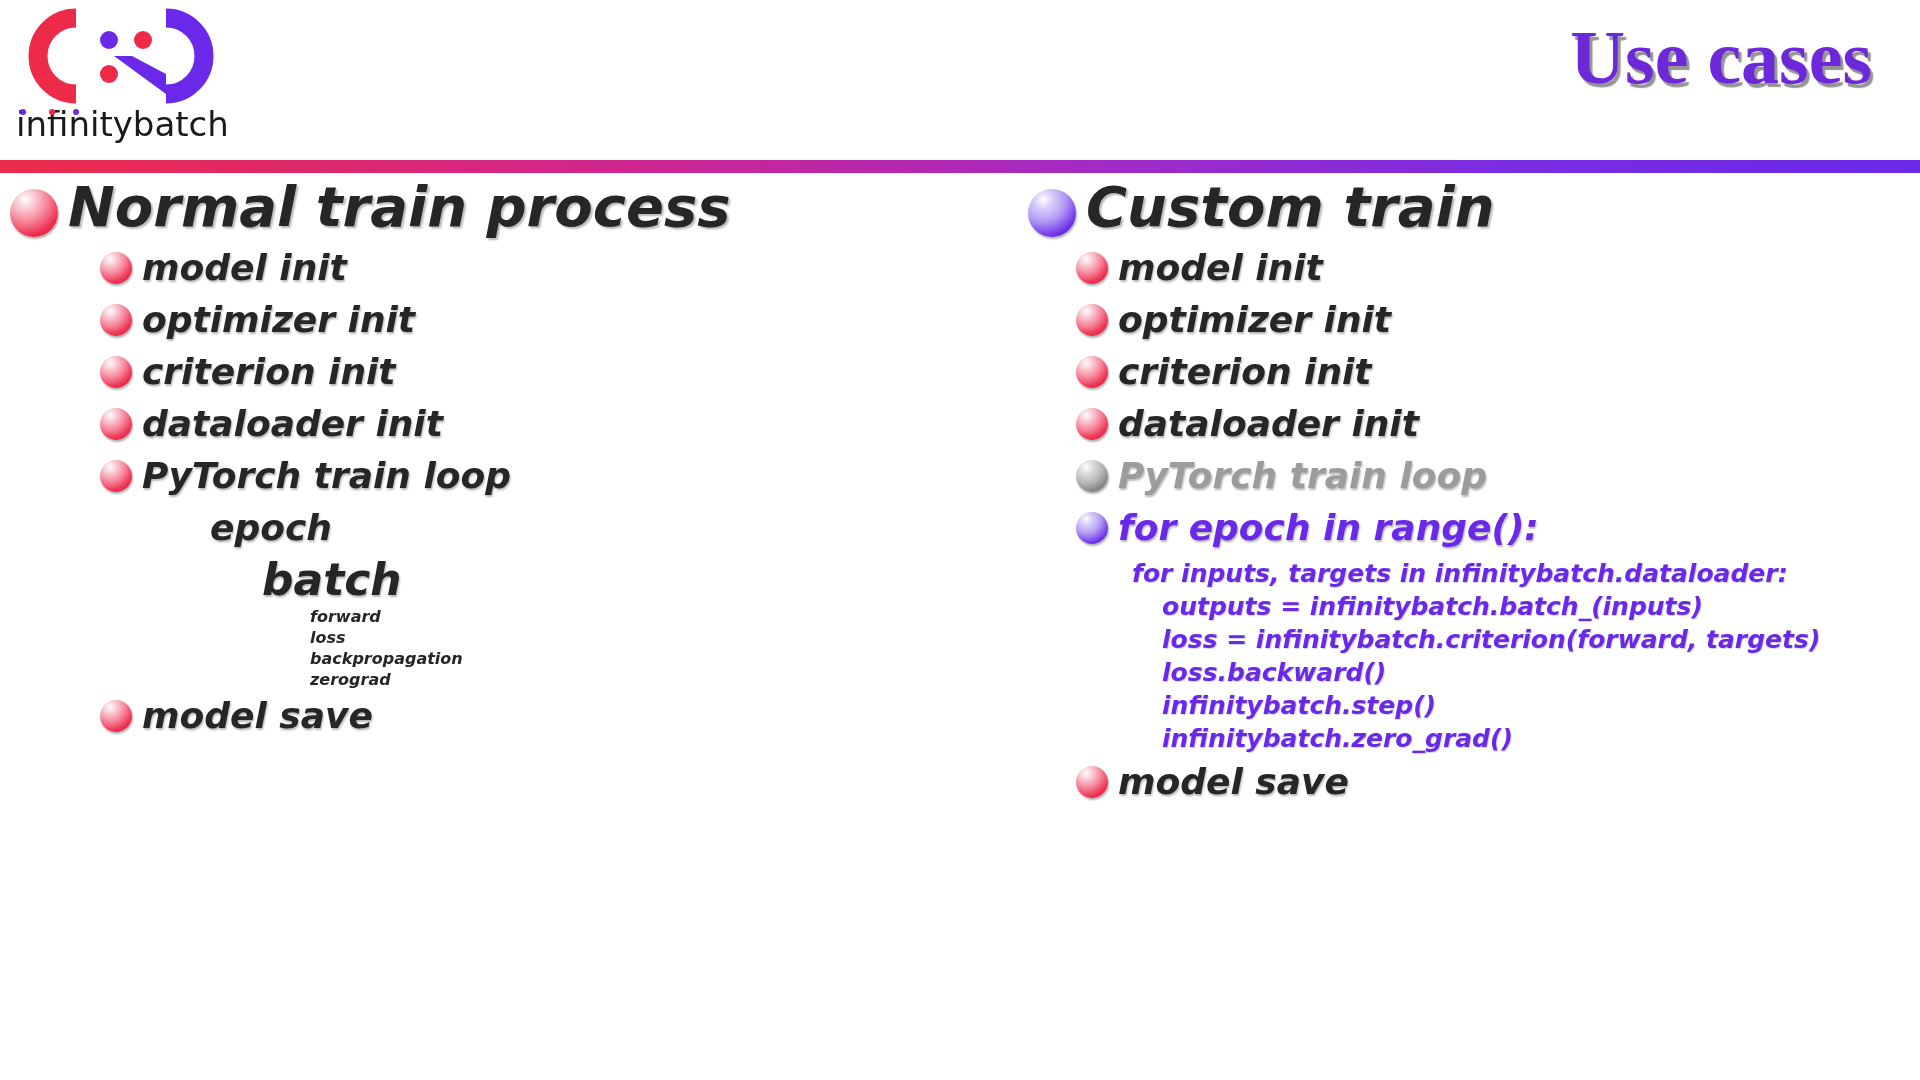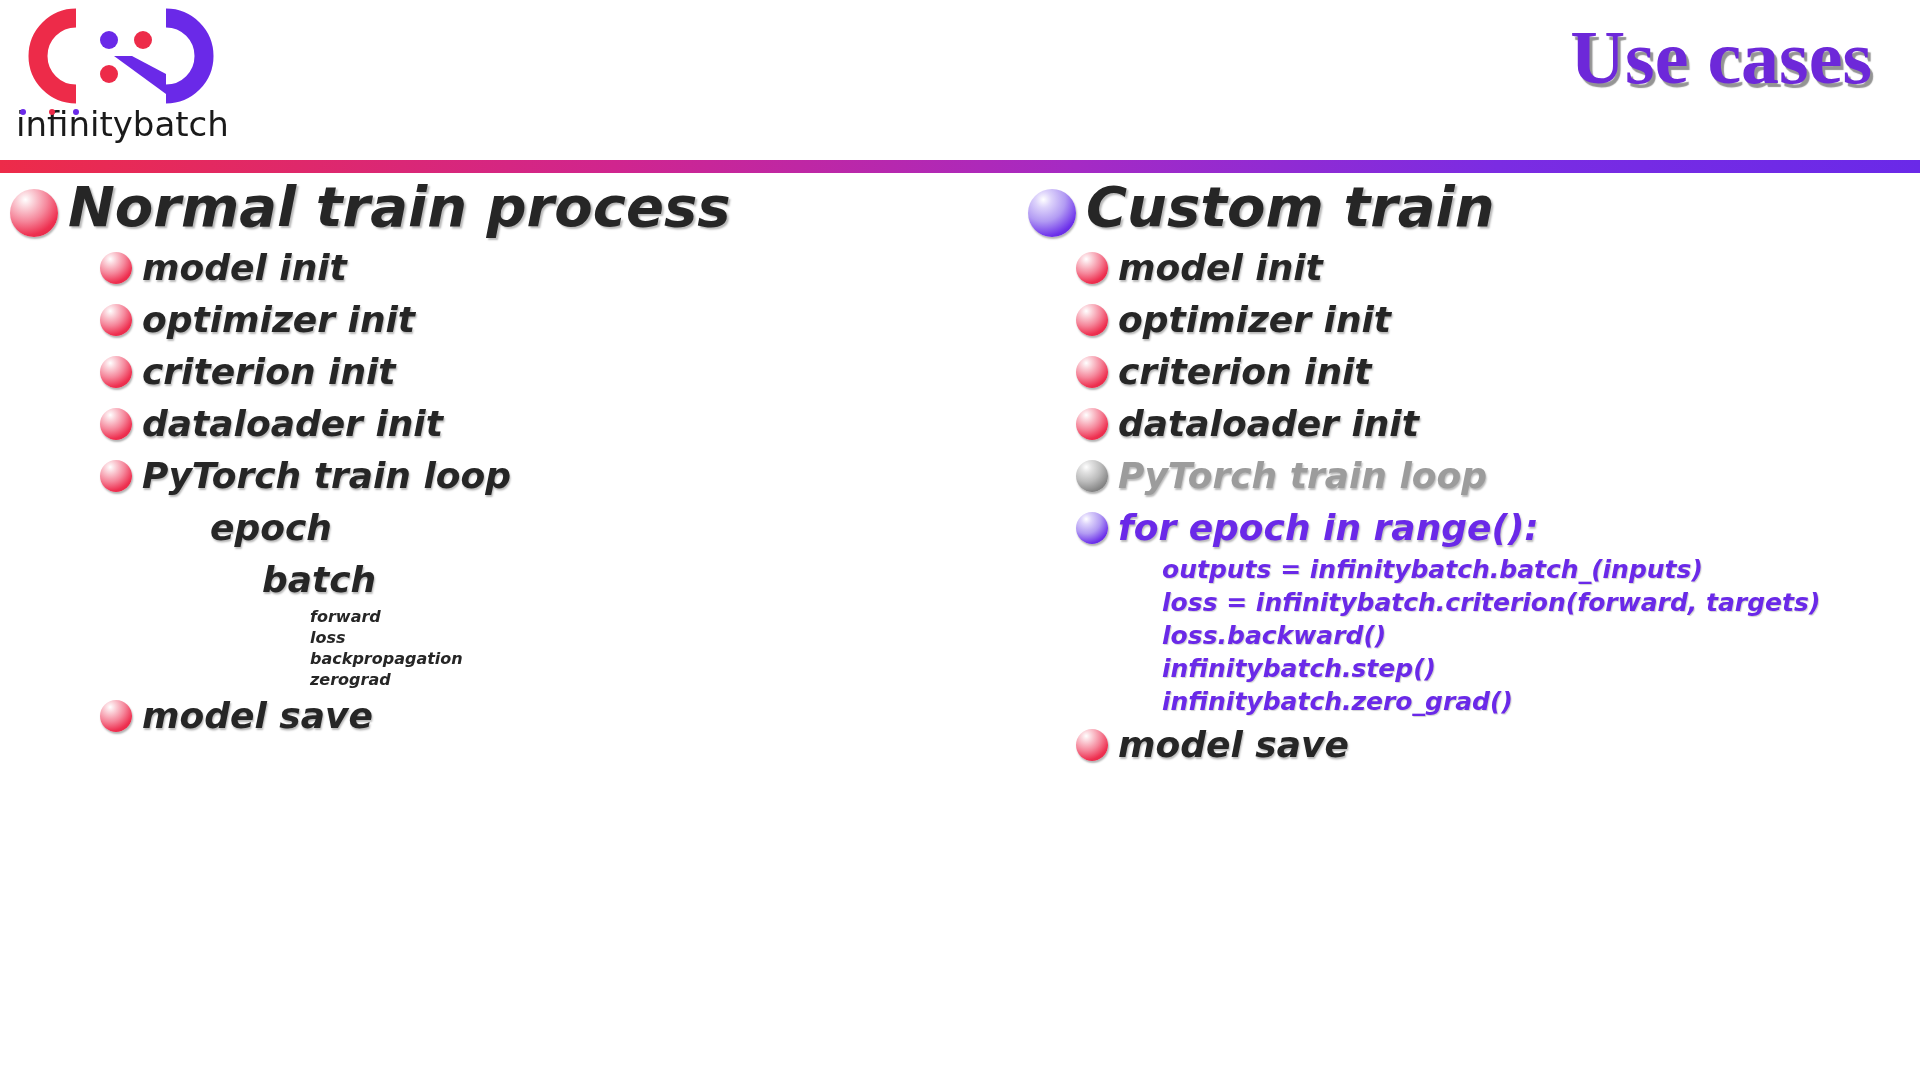--- a/index.html
+++ b/index.html
@@ -124,21 +124,21 @@
     font-size: 36px;
     line-height: 50px;
     text-shadow: 1px 2px 2px rgba(0,0,0,0.28);
   }
   .lvl-2 .txt {
     font-size: 36px;
     line-height: 50px;
     text-shadow: 1px 2px 2px rgba(0,0,0,0.28);
   }
   .lvl-3 .txt {
-    font-size: 36px;
+    font-size: 44px;
     line-height: 50px;
     text-shadow: 1px 2px 2px rgba(0,0,0,0.28);
   }
   .code .txt {
     font-size: 25px;
     line-height: 33px;
     color: #6A29E8;
     text-shadow: 1px 1px 1px rgba(0,0,0,0.18);
   }
 
@@ -259,20 +259,23 @@
         <span class="txt">dataloader init</span>
       </div>
       <div class="row lvl-1 lvl-1 rind-1">
         <span class="bullet gray"></span>
         <span class="txt muted">PyTorch train loop</span>
       </div>
       <div class="row lvl-1 lvl-1 rind-1">
         <span class="bullet purple"></span>
         <span class="txt accent">for epoch in range():</span>
       </div>
+      <div class="row code lvl-2 rind-c1">
+        <span class="txt">for inputs, targets in infinitybatch.dataloader:</span>
+      </div>
       <div class="row code lvl-3 rind-c2">
         <span class="txt">outputs = infinitybatch.batch_(inputs)</span>
       </div>
       <div class="row code lvl-3 rind-c2">
         <span class="txt">loss = infinitybatch.criterion(forward, targets)</span>
       </div>
       <div class="row code lvl-3 rind-c2">
         <span class="txt">loss.backward()</span>
       </div>
       <div class="row code lvl-3 rind-c2">

